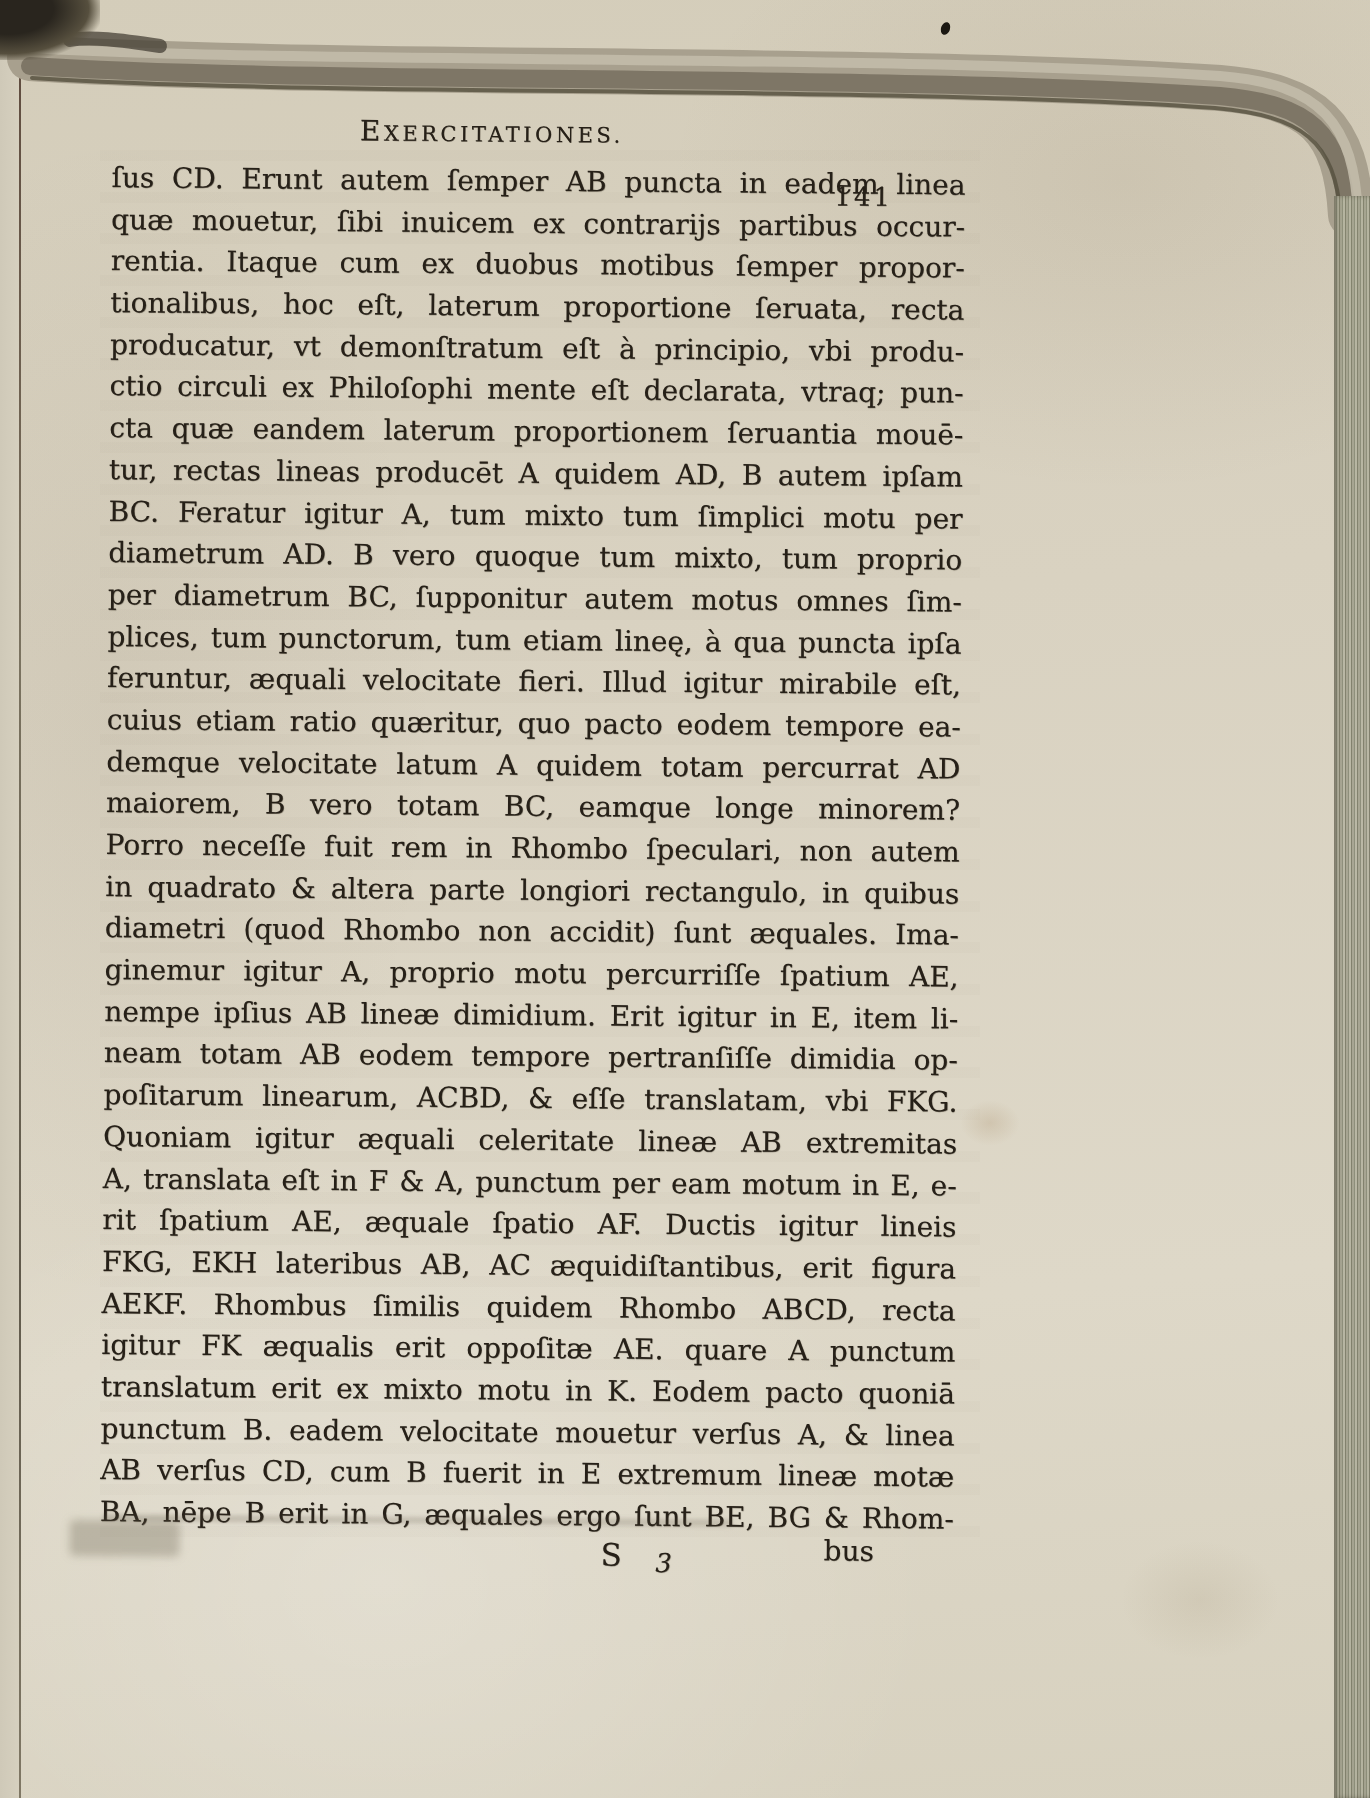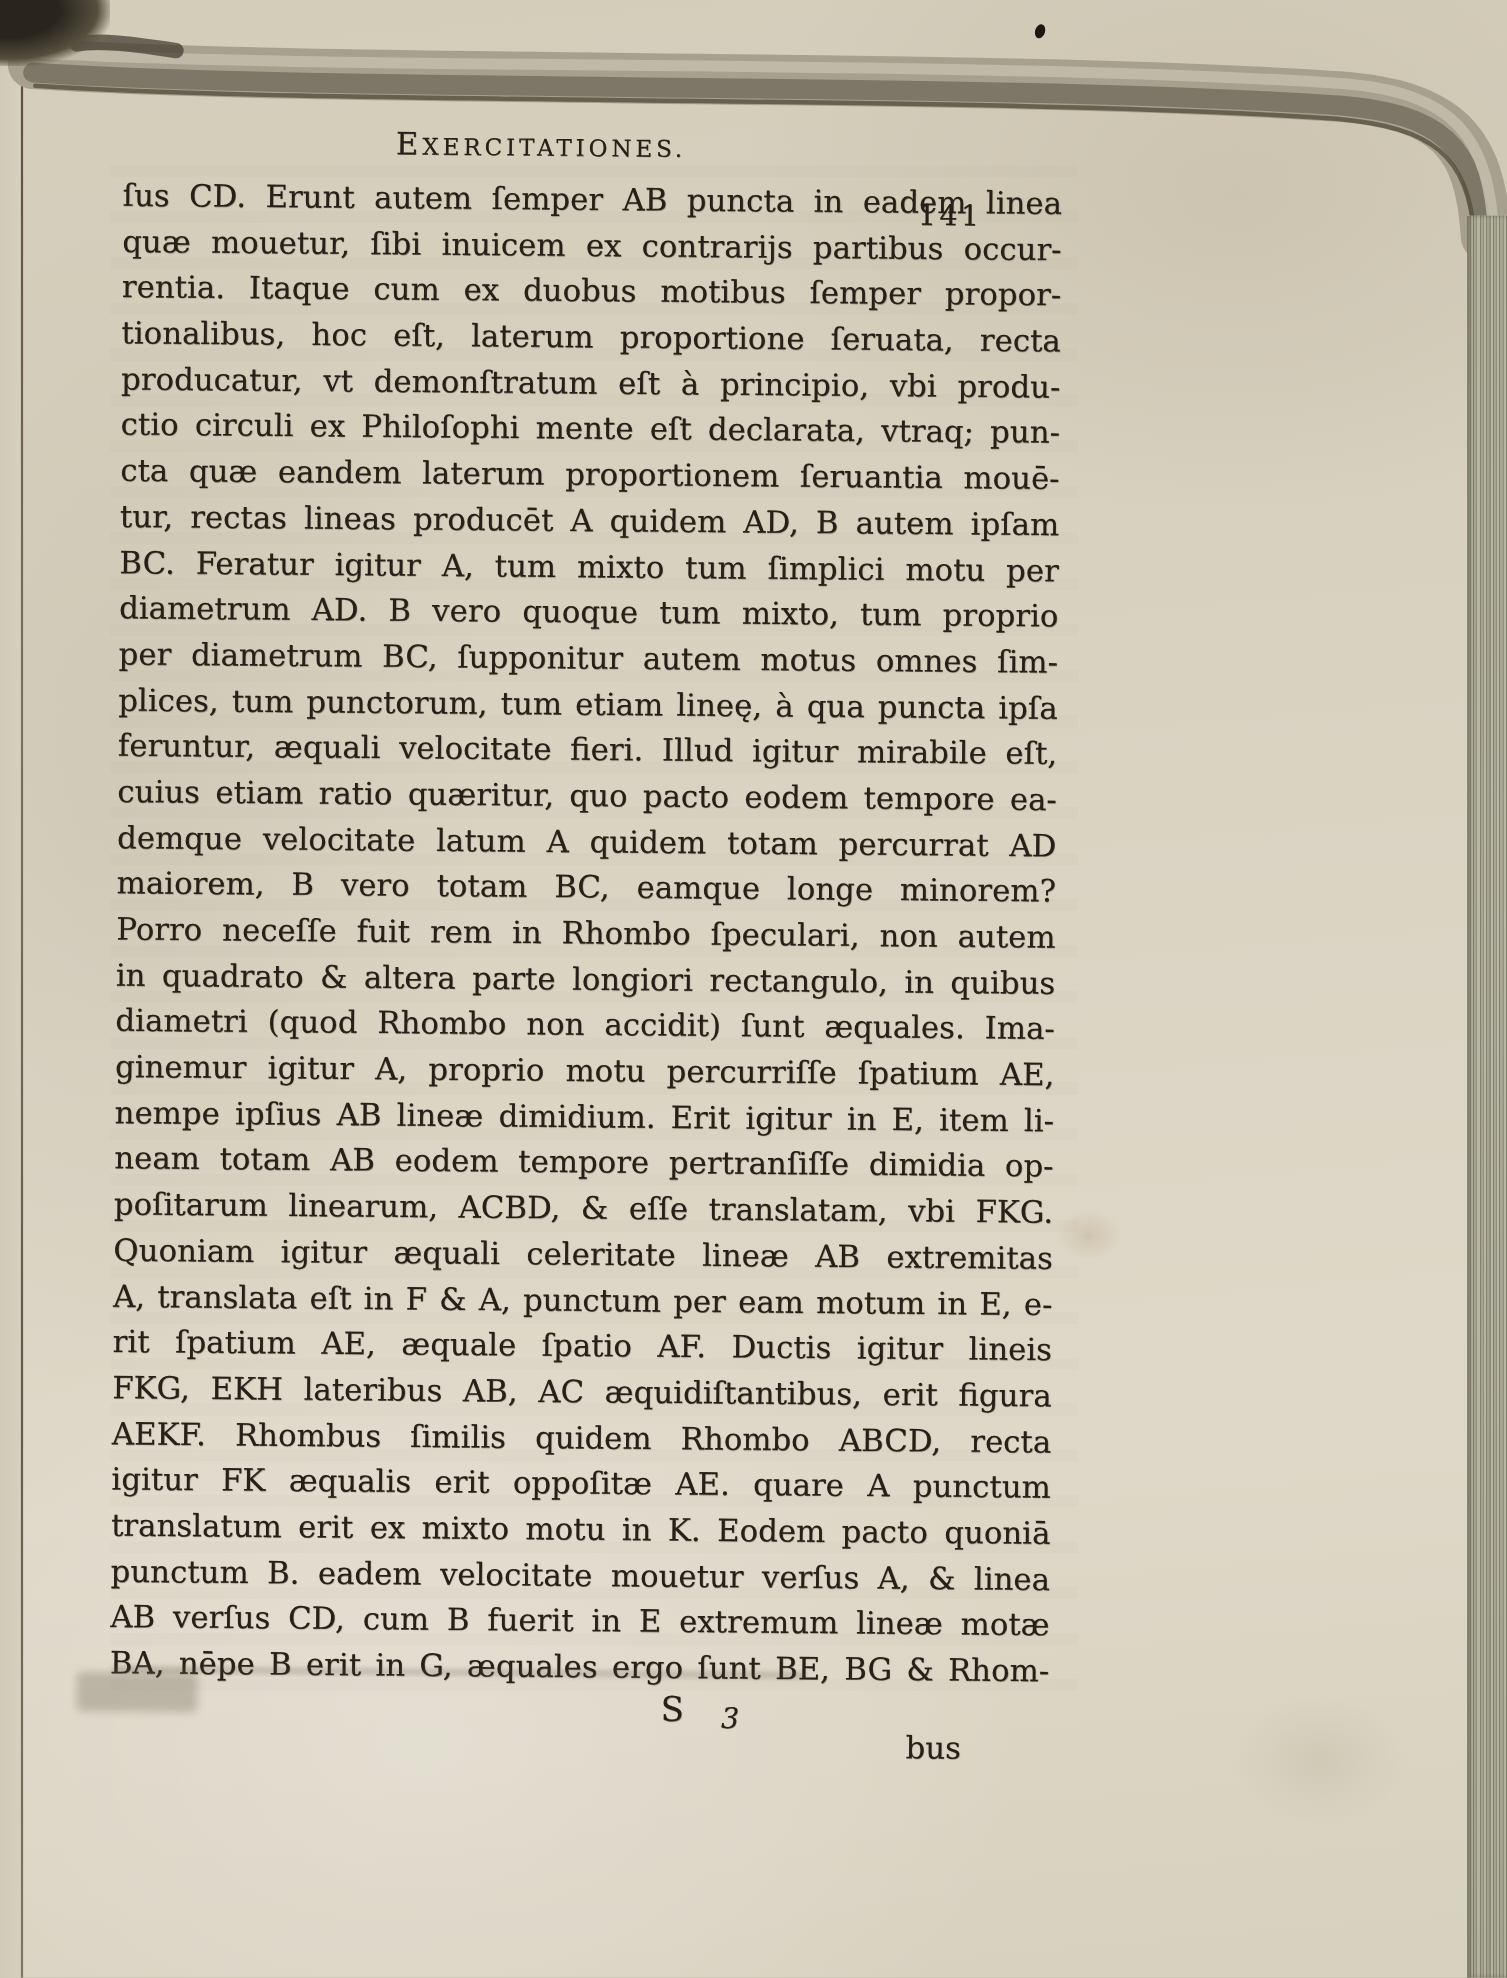--- a/index.html
+++ b/index.html
@@ -63,21 +63,21 @@
   .showthrough{
     position:absolute;left:100px;top:150px;width:880px;height:1400px;opacity:.5;
     background:repeating-linear-gradient(180deg, rgba(118,106,86,0.06) 0 11px, transparent 11px 41.7px);
     pointer-events:none;
   }
   .signature-letter{position:absolute;left:613px;top:1532px;font-size:31px;
     text-shadow:0.4px 0.5px 0.7px rgba(40,32,20,.55);}
   .signature-number{position:absolute;left:668px;top:1543px;font-size:26px;font-style:italic;
     text-shadow:0.4px 0.5px 0.7px rgba(40,32,20,.55);}
   .catchword{position:absolute;left:836px;top:1528px;font-size:28px;
-    text-shadow:0.4px 0.5px 0.7px rgba(40,32,20,.55);margin-top:38px;}
+    text-shadow:0.4px 0.5px 0.7px rgba(40,32,20,.55);}
   
   .underline-smudge{position:absolute;left:115px;top:1514px;width:630px;height:7px;
     background:rgba(80,70,55,0.20);filter:blur(2px);border-radius:3px;}
   .ghost-text-smudge{position:absolute;left:82px;top:1520px;width:110px;height:36px;
     background:rgba(100,92,72,0.30);filter:blur(4px);border-radius:5px;}
   .stain-a{position:absolute;left:960px;top:1100px;width:60px;height:46px;border-radius:50%;
     background:radial-gradient(ellipse, rgba(150,115,70,0.18), transparent 70%);}
   .stain-b{position:absolute;left:1120px;top:1540px;width:160px;height:120px;border-radius:50%;
     background:radial-gradient(ellipse, rgba(130,110,75,0.10), transparent 70%);}
 </style>

